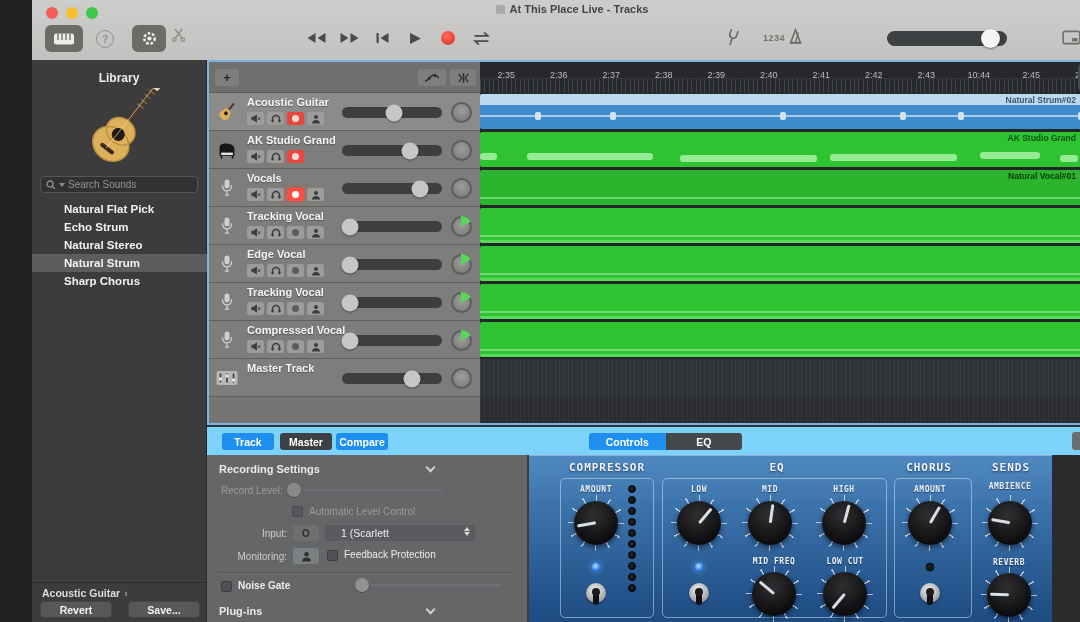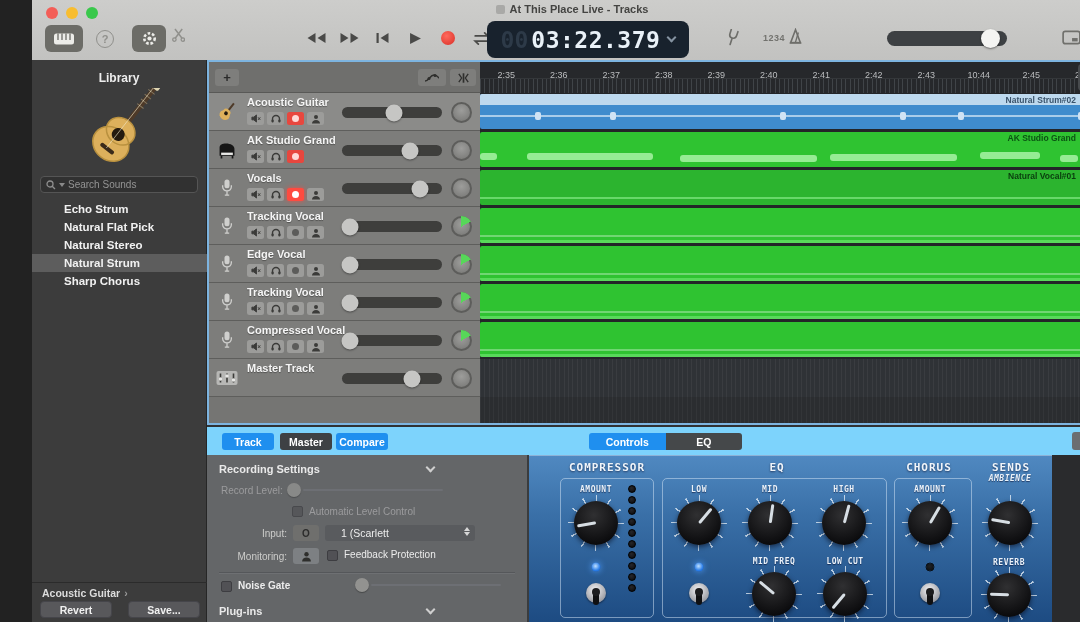--- a/index.html
+++ b/index.html
@@ -219,25 +219,20 @@
       <div class="tpb">
           <div class="rec-dot"></div>
         </div>
       <div class="tpb">
         <svg width="21" height="13" viewBox="0 0 20 12">
           <path d="M4 3.5h12l-3-2.8M16 8.5H4l3 2.8" stroke="#4a4a48" stroke-width="1.6" fill="none" stroke-linecap="round"></path>
         </svg>
       </div>
     </div>
 
-    <div class="lcd">
-      <span class="lcd-dim">00</span>
-      <span class="lcd-time">03:22.379</span>
-      <span class="lcd-chev"></span>
-    </div>
 
     <div class="abs" style="left:694px;top:29px;">
       <svg width="14" height="18" viewBox="0 0 12 15">
         <g transform="rotate(18 6 7)">
             <path d="M2.5 1v3.5c0 2.2 1.3 3.2 3 3.2s3-1 3-3.2V1M5.5 7.7V13.5" stroke="#6e6e6a" stroke-width="1.4" fill="none" stroke-linecap="round"></path>
           </g>
       </svg>
     </div>
     <div class="countin"><span>1234</span></div>
     <div class="abs" style="left:756px;top:28px;">
@@ -277,22 +272,22 @@
     </svg>
     <div class="search">
       <svg width="10" height="10" viewBox="0 0 10 10">
         <circle cx="4" cy="4" r="3" fill="none" stroke="#8f8f8f" stroke-width="1.3"></circle>
         <path d="M6.2 6.2 9 9" stroke="#8f8f8f" stroke-width="1.3"></path>
       </svg>
       <span class="s-chev"></span>
       <span>Search Sounds</span>
     </div>
     <div class="lib-list">
+      <div class="lib-item">Natural Flat Pick</div>
       <div class="lib-item">Echo Strum</div>
-      <div class="lib-item">Natural Flat Pick</div>
       <div class="lib-item">Natural Stereo</div>
       <div class="lib-item sel">Natural Strum</div>
       <div class="lib-item">Sharp Chorus</div>
     </div>
     <div class="lib-div"></div>
     <div class="crumb"><span>Acoustic Guitar</span><span class="cv">›</span></div>
     <div class="btn-sm" style="left:8px;width:72px;">Revert</div>
     <div class="btn-sm" style="left:96px;width:72px;">Save...</div>
   </div>
 
@@ -819,21 +814,21 @@
           <div class="ptr" style="--rot: 30deg;"></div>
         </div>
     </div>
     <div class="led off" style="left:401px;top:112px;"></div>
     <div class="tog" style="left:401px;top:140px;">
       <div class="washer"></div>
         <div class="lever"></div>
         <div class="cap"></div>
     </div>
 
-    <div class="klabel" style="left:481px;top:19px;font-style:italic;">AMBIENCE</div>
+    <div class="klabel" style="left:481px;top:27px;">AMBIENCE</div>
     <div class="kwrap" style="left:481px;top:68px;">
       <div class="kticks"></div>
       <div class="kn">
           <div class="ptr" style="--rot: -80deg;"></div>
         </div>
     </div>
     <div class="klabel" style="left:480px;top:103px;">REVERB</div>
     <div class="kwrap" style="left:480px;top:140px;">
       <div class="kticks"></div>
       <div class="kn">

